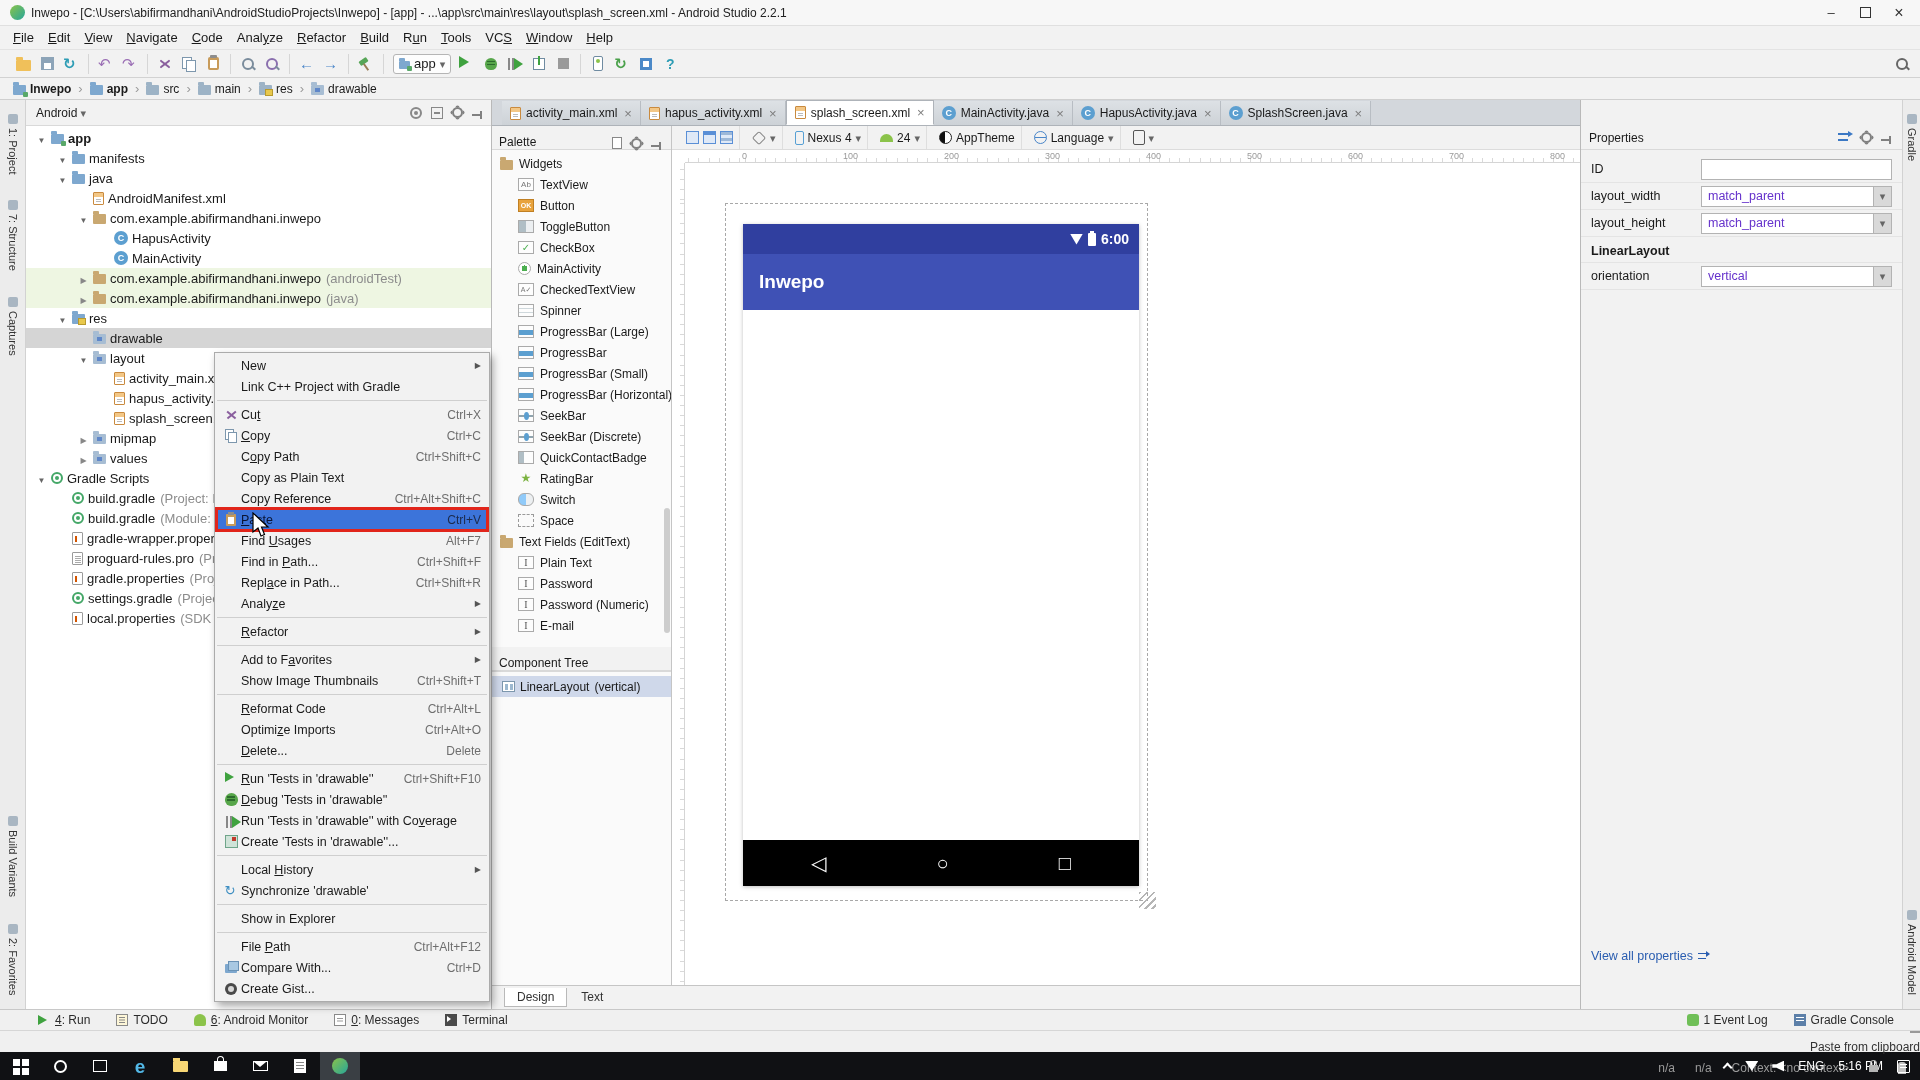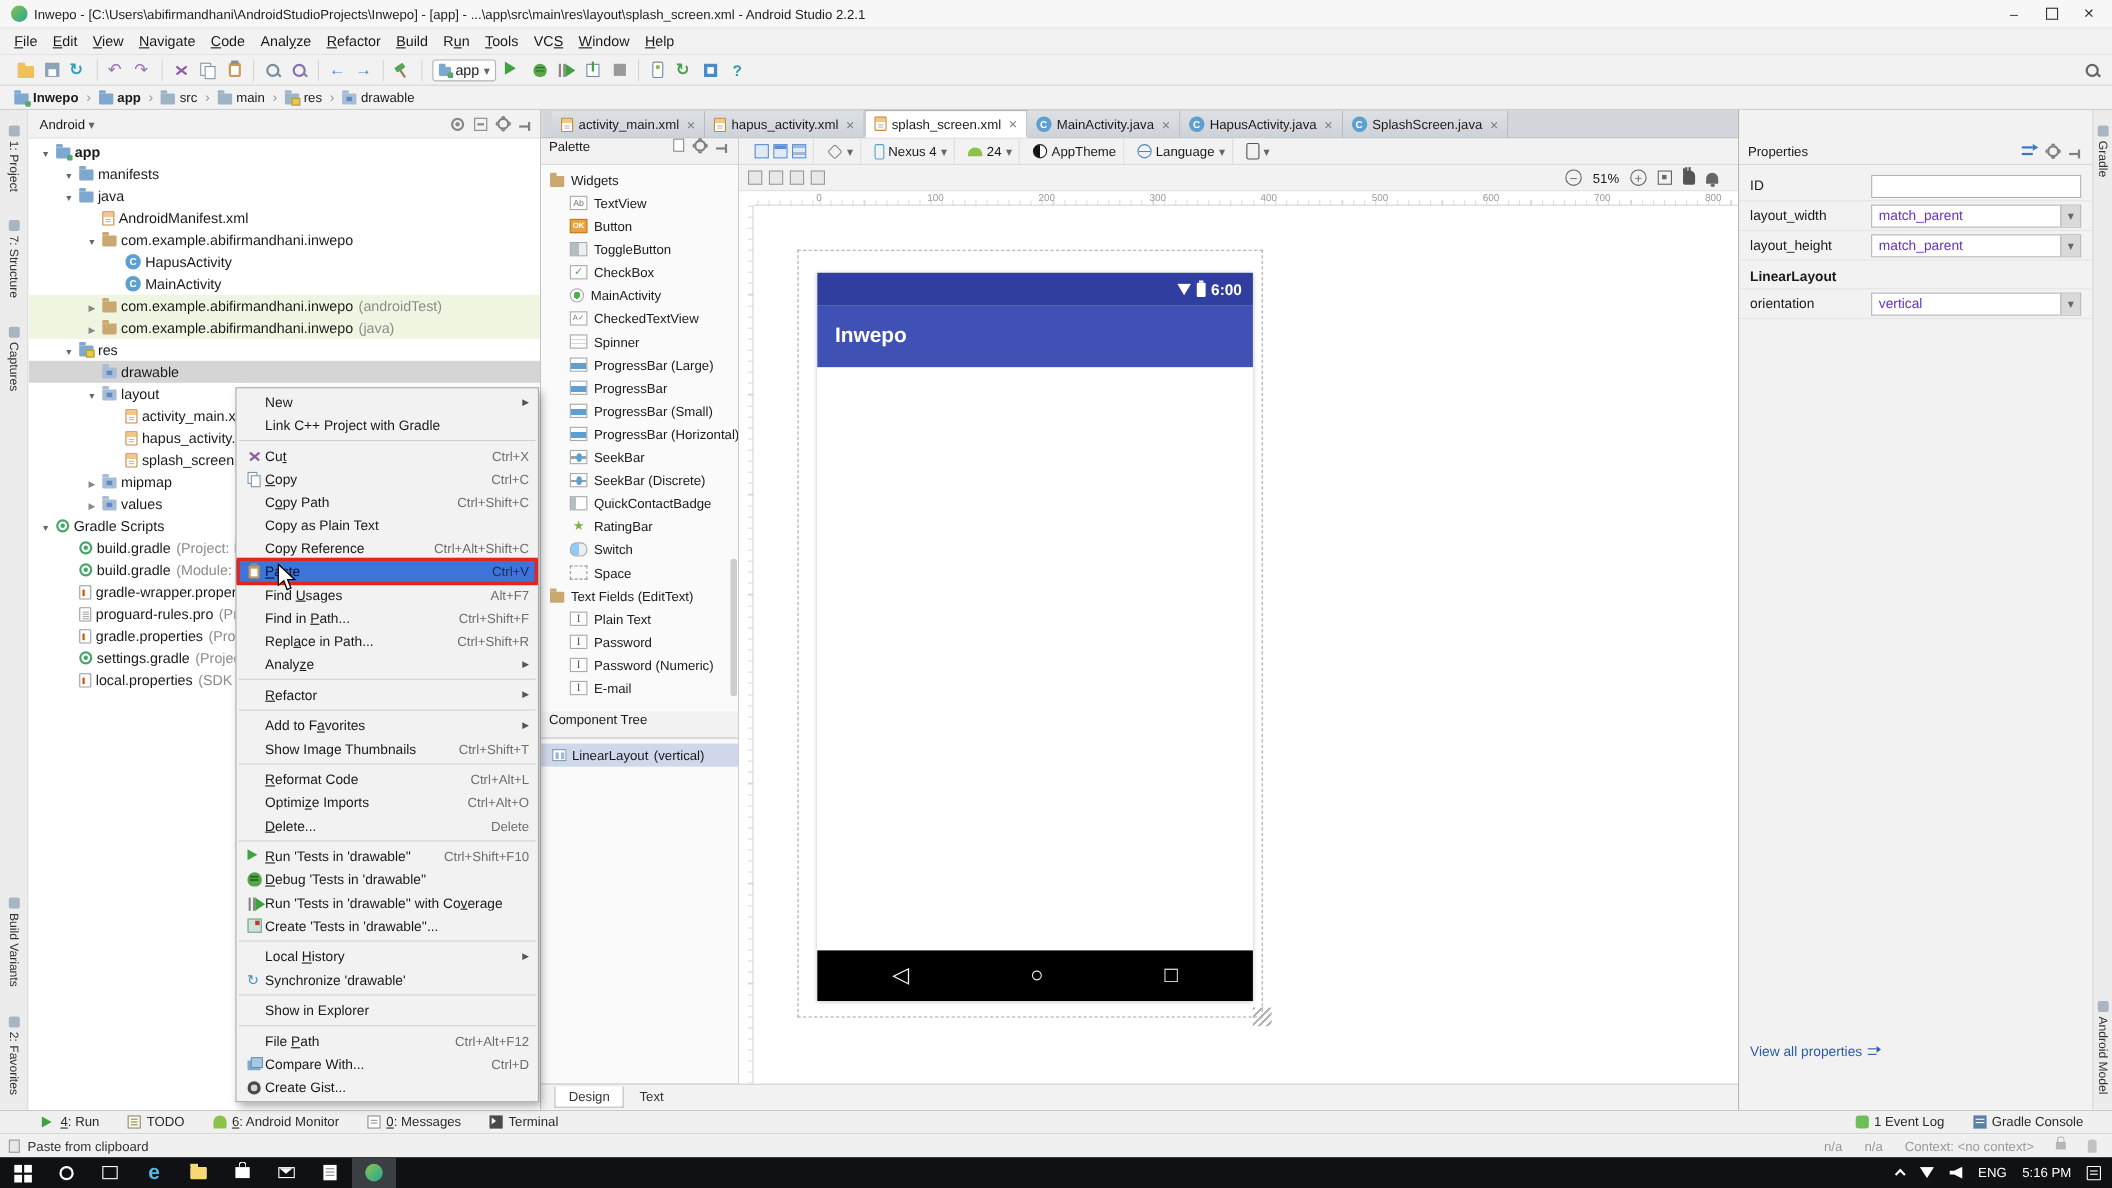--- a/index.html
+++ b/index.html
@@ -142,21 +142,21 @@
 .center{flex:1;display:flex;flex-direction:column;min-width:0;}
 .tabrow{height:26px;background:#d3d7dc;border-bottom:1px solid #aeb3b9;display:flex;align-items:flex-end;padding-left:10px;}
 .tab{height:24px;display:flex;align-items:center;gap:5px;padding:0 8px;border-right:1px solid #b8bdc3;background:linear-gradient(#dde1e5,#cdd2d7);font-size:12px;}
 .tab.active{background:#fff;border:1px solid #aeb3b9;border-bottom:1px solid #fff;height:25px;}
 .tab-close{color:#7d7d7d;font-size:13px;margin-left:2px;}
 .tab-close::before{content:"×";}
 .center-body{flex:1;display:flex;min-height:0;}
 
 
 .palette-col{width:180px;border-right:1px solid #c5c5c5;display:flex;flex-direction:column;background:#fafafa;}
-.pal-header,.ct-header-row{height:24px;background:#f2f2f2;border-bottom:1px solid #d9d9d9;display:flex;align-items:flex-start;padding:0 7px;font-size:12px;}
+.pal-header,.ct-header-row{height:24px;background:#f2f2f2;border-bottom:1px solid #d9d9d9;display:flex;align-items:flex-end;padding:0 7px;font-size:12px;}
 .pal-list{height:497px;overflow:hidden;position:relative;padding-top:3px;}
 .prow{height:21px;display:flex;align-items:center;gap:6px;padding-left:8px;white-space:nowrap;font-size:12px;}
 .prow.item{padding-left:26px;}
 .pal-scrollthumb{position:absolute;right:1px;top:358px;width:6px;height:125px;background:#cdcdcd;border-radius:3px;}
 .ct-list{flex:1;border-top:1px solid #d9d9d9;background:#fafafa;padding-top:4px;}
 .ctrow{height:21px;display:flex;align-items:center;gap:5px;padding-left:10px;font-size:12px;}
 .ctrow.sel{background:#cfd8ea;}
 .lay-ic{width:13px;height:11px;border:1px solid #7d97ad;background:#fff;}
 .lay-ic::after{content:"";position:absolute;left:2px;top:2px;width:3px;height:6px;background:#9db8cf;box-shadow:5px 0 0 #9db8cf;}
 
@@ -235,21 +235,21 @@
 .twi-todo::after{content:"";position:absolute;left:2px;top:2px;width:6px;height:1px;background:#888;box-shadow:0 2.5px 0 #888,0 5px 0 #888;}
 .twi-android{background:#8bc34a;border-radius:6px 6px 2px 2px;}
 .twi-messages{border:1px solid #8a8a8a;background:#fff;}
 .twi-messages::after{content:"";position:absolute;left:2px;top:3px;width:6px;height:1px;background:#999;box-shadow:0 2.5px 0 #999;}
 .twi-terminal{background:#4a4a4a;}
 .twi-terminal::after{content:"";position:absolute;left:2px;top:2px;border-left:4px solid #fff;border-top:3px solid transparent;border-bottom:3px solid transparent;}
 .twi-eventlog{background:#6fbf57;border-radius:3px;}
 .twi-console{background:#5c7fa8;}
 .twi-console::after{content:"";position:absolute;left:2px;top:3px;width:8px;height:1px;background:#fff;box-shadow:0 3px 0 #fff;}
 
-.statusbar{height:21px;background:#f0f0f0;display:flex;align-items:center;font-size:12px;color:#333;padding-left:8px;gap:7px;}
+.statusbar{height:21px;background:#f0f0f0;display:flex;align-items:flex-end;font-size:12px;color:#333;padding-left:8px;gap:7px;flex-direction:column;}
 .sb-ic{width:10px;height:12px;border:1px solid #999;background:#e8e8e8;display:inline-block;}
 .sb-right{margin-left:auto;display:flex;align-items:center;gap:20px;padding-right:14px;color:#9a9a9a;}
 .lock-ic{width:9px;height:7px;background:#b5b5b5;position:relative;display:inline-block;}
 .lock-ic::before{content:"";position:absolute;left:1px;top:-5px;width:5px;height:5px;border:1.5px solid #b5b5b5;border-bottom:none;border-radius:4px 4px 0 0;}
 .man-ic{width:8px;height:12px;background:#c2c2c2;border-radius:3px 3px 0 0;display:inline-block;}
 
 
 .taskbar{height:28px;background:#101114;display:flex;align-items:center;color:#fff;}
 .tk{width:40px;height:28px;display:flex;align-items:center;justify-content:center;position:relative;}
 .tk.active{background:#3a3f44;}
@@ -836,34 +836,20 @@
             <div class="dtgroup">
               <span class="globe-ic ic"></span>
               <span>Language</span>
                 <span class="caret"></span>
             </div>
             <div class="dtgroup noborder">
               <span class="tablet-ic ic"></span>
                 <span class="caret"></span>
             </div>
           </div>
-          <div class="dt2">
-            <span class="smic"></span>
-            <span class="smic"></span>
-            <span class="smic"></span>
-            <span class="smic"></span>
-            <div class="dt2-right">
-              <span class="zbtn zo"></span>
-              <span>51%</span>
-              <span class="zbtn zi"></span>
-              <span class="fit-ic ic"></span>
-              <span class="hand-ic ic"></span>
-              <span class="bell-ic ic"></span>
-            </div>
-          </div>
           <div class="canvas" id="canvas">
             <div class="ruler-h" id="rulerH">
                 <span class="rtick" style="left: 60px;">0</span>
                 <span class="rtick" style="left: 161px;">100</span>
                 <span class="rtick" style="left: 262px;">200</span>
                 <span class="rtick" style="left: 363px;">300</span>
                 <span class="rtick" style="left: 464px;">400</span>
                 <span class="rtick" style="left: 565px;">500</span>
                 <span class="rtick" style="left: 666px;">600</span>
                 <span class="rtick" style="left: 767px;">700</span>

